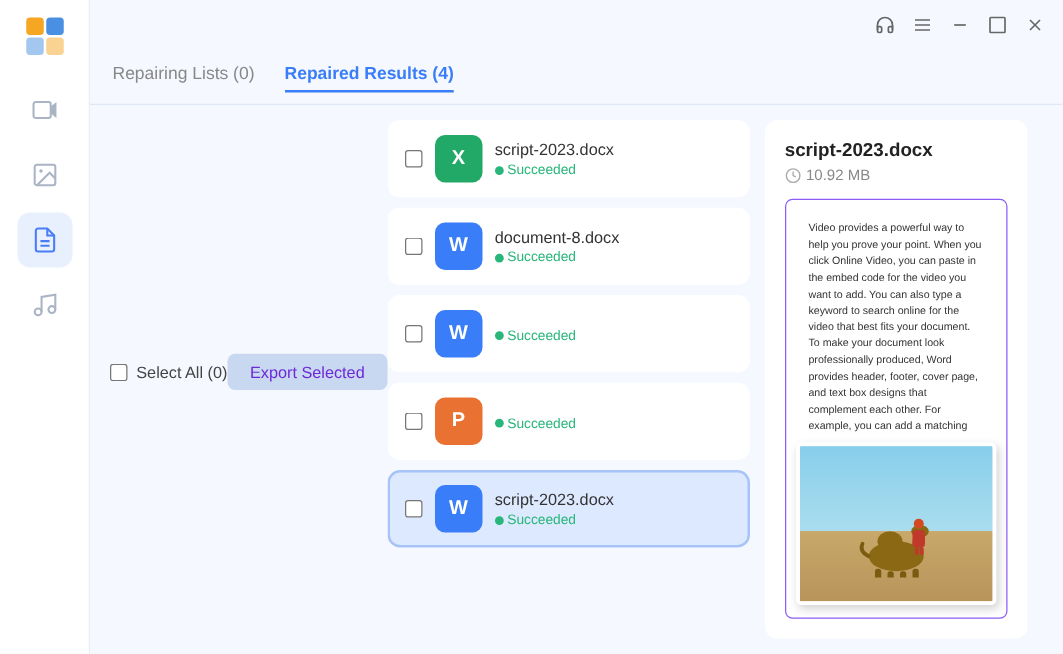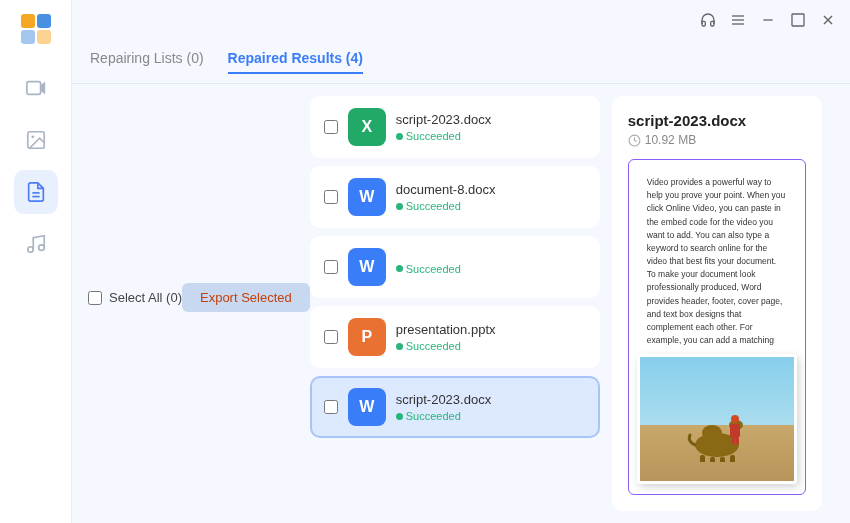--- a/index.html
+++ b/index.html
@@ -125,21 +125,21 @@
       color: #444;
       cursor: pointer;
     }
     .select-all-label input[type="checkbox"] {
       width: 14px;
       height: 14px;
       cursor: pointer;
     }
     .export-btn {
       background: #c8d8f0;
-      color: #c2410c;
+      color: #6d28d9;
       border: none;
       border-radius: 6px;
       padding: 7px 18px;
       font-size: 13px;
       cursor: not-allowed;
     }
 
     
     .split-pane {
       display: flex;
@@ -413,21 +413,20 @@
               <span class="status-dot"></span>
               <span>Succeeded</span>
             </div>
           </div>
         </div>
 
         <div class="file-item">
           <input type="checkbox" class="file-checkbox" style="">
           <div class="file-icon ppt">P</div>
           <div class="file-info">
-            <div class="file-name">presentation.pptx</div>
             <div class="file-status">
               <span class="status-dot"></span>
               <span>Succeeded</span>
             </div>
           </div>
         </div>
 
         <div class="file-item selected">
           <input type="checkbox" class="file-checkbox" style="">
           <div class="file-icon word">W</div>

